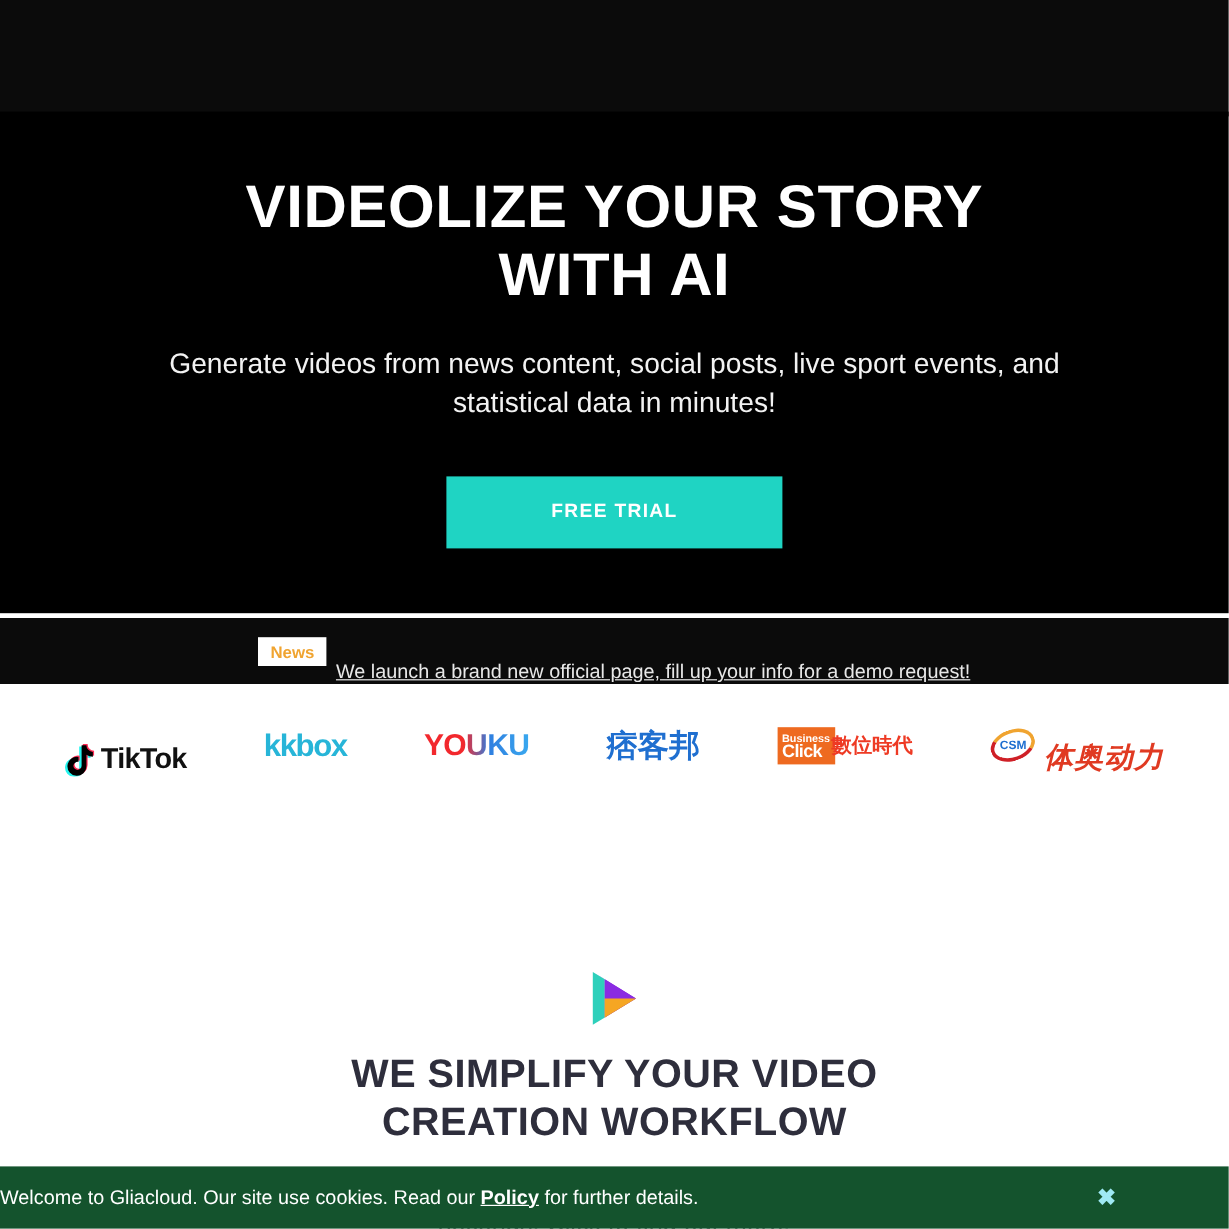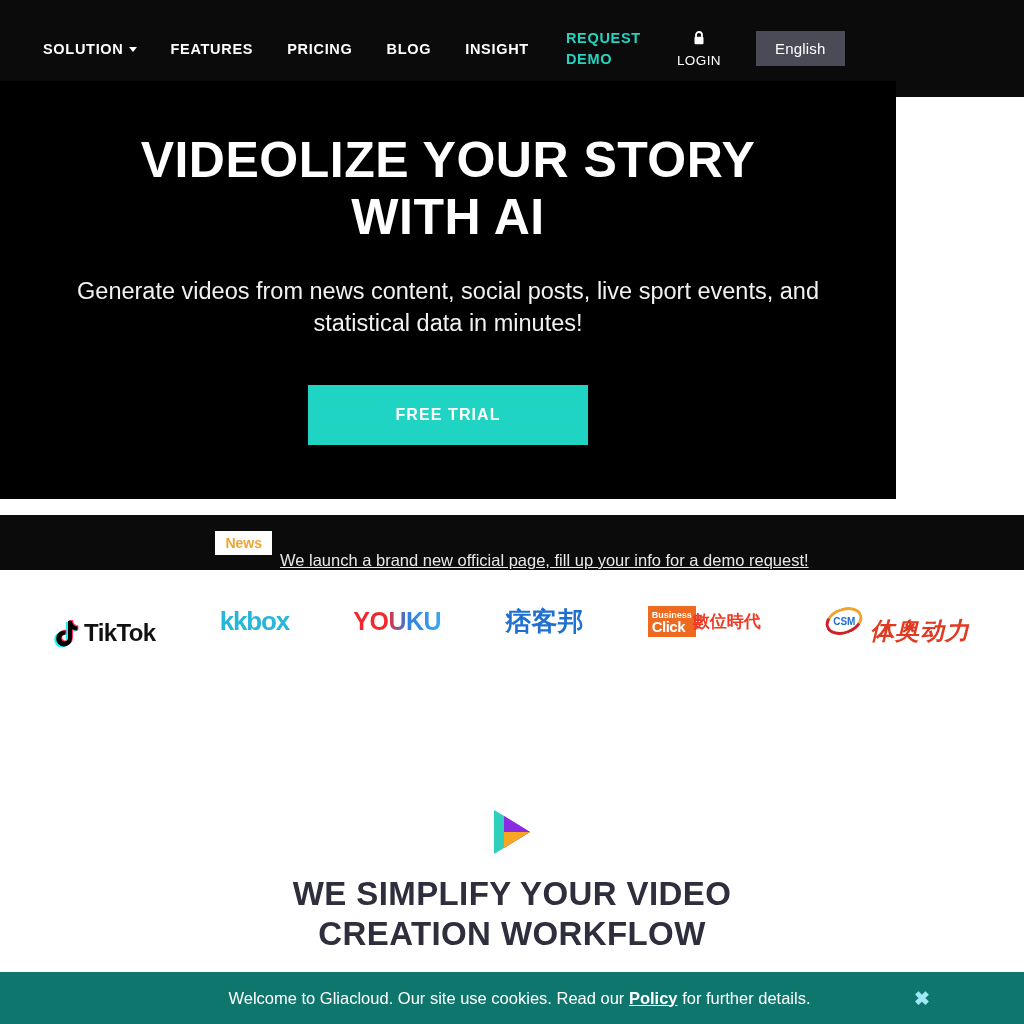--- a/index.html
+++ b/index.html
@@ -63,22 +63,22 @@
     margin-top: 3px;
   }
   .lang-btn {
     margin-left: 35px; background: #4b4b58; color: #ffffff;
     border: none; font-size: 15px; font-family: inherit;
     padding: 9px 19px; cursor: pointer; letter-spacing: 0.2px;
   }
 
   
   .hero {
-    position: absolute; top: 81px; left: 0;
-    width: 896px; height: 418px;
+    position: absolute; top: 93px; left: 0;
+    width: 1024px; height: 418px;
     background: #000000;
     display: flex; flex-direction: column; align-items: center;
   }
   .hero-title {
     margin-top: 51px; width: 700px; text-align: center;
     color: #ffffff; font-size: 50px; font-weight: bold;
     line-height: 57px; letter-spacing: 0.5px;
   }
   .hero-sub {
     margin-top: 29px; width: 820px; text-align: center;
@@ -165,62 +165,39 @@
   }
   .simplify-body {
     margin-top: 18px; width: 760px; text-align: center;
     color: #55555f; font-size: 21px; line-height: 31px;
   }
 
   
   .cookiebar {
     position: absolute; bottom: 0; left: 0;
     width: 1024px; height: 52px;
-    background: #0f766e;
-    display: flex; align-items: center; justify-content: center; padding-left: 15px;
+    background: #14532d;
+    display: flex; align-items: center; justify-content: flex-start;
   }
   .cookie-text { color: #ffffff; font-size: 16.5px; }
   .cookie-text .policy {
     color: #ffffff; font-weight: bold; text-decoration: underline; cursor: pointer;
   }
   .cookie-close {
     position: absolute; right: 94px; top: 50%; transform: translateY(-50%);
     color: #9fe9f4; font-size: 19px; font-weight: bold;
     background: none; border: none; cursor: pointer; font-family: inherit;
   }
 </style>
 </head>
 <body>
 
 <div class="navbar">
 
 
-  <div class="nav-links">
-    <a class="nav-link first" href="#">
-      <span>SOLUTION</span>
-      <span class="caret"></span>
-    </a>
-    <a class="nav-link" href="#">FEATURES</a>
-    <a class="nav-link" href="#">PRICING</a>
-    <a class="nav-link" href="#">BLOG</a>
-    <a class="nav-link" href="#">INSIGHT</a>
-    <a class="nav-link accent" href="#">REQUEST DEMO</a>
-
-    <a class="login-block" href="#">
-      <span class="lock-icon">
-        <svg width="14" height="16" viewBox="0 0 14 16">
-          <path d="M4 7V5a3 3 0 0 1 6 0v2" fill="none" stroke="#ffffff" stroke-width="1.8"></path>
-          <rect x="2.5" y="6.8" width="9" height="7.5" rx="1.2" fill="#ffffff"></rect>
-        </svg>
-      </span>
-      <span class="login-label">LOGIN</span>
-    </a>
-
-    <button class="lang-btn">English</button>
-  </div>
 </div>
 
 <div class="hero">
   <h1 class="hero-title">VIDEOLIZE YOUR STORY WITH AI</h1>
   <p class="hero-sub">Generate videos from news content, social posts, live sport events, and statistical data in minutes!</p>
   <button class="cta-btn">FREE TRIAL</button>
 </div>
 
 <div class="newsbar">
   <span class="news-badge">News</span>

